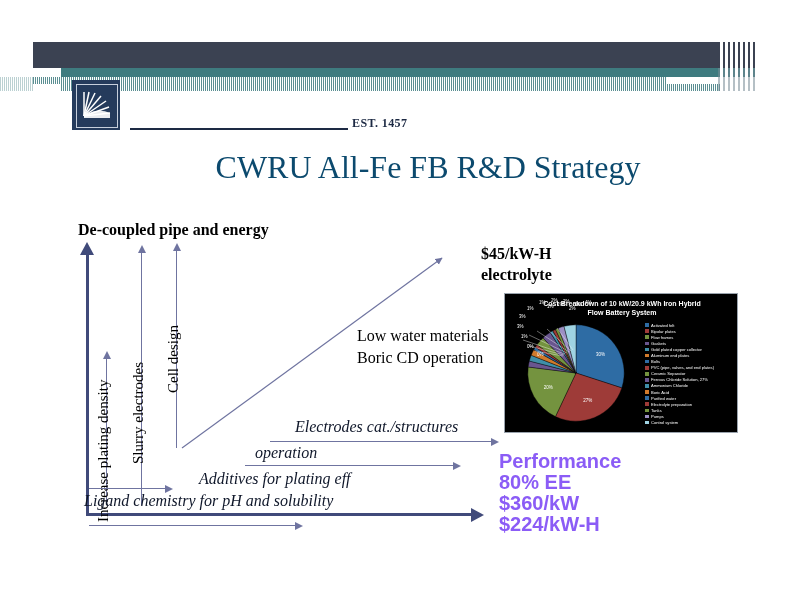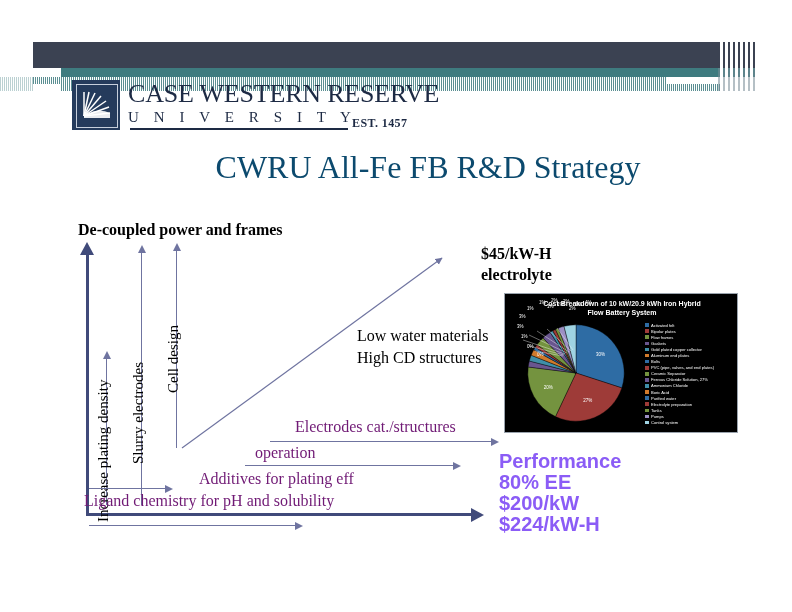--- a/index.html
+++ b/index.html
@@ -146,21 +146,21 @@
     border-top:4px solid transparent;border-bottom:4px solid transparent;
     border-left:8px solid #6f74a0;
   }
   .ha1{left:89px;top:525px;width:207px;}
   .ha2{left:89px;top:488px;width:77px;}
   .ha3{left:245px;top:465px;width:209px;}
   .ha4{left:270px;top:441px;width:222px;}
 
   .h-label{
     position:absolute;font-family:"Liberation Serif",serif;font-size:16px;
-    color:#701a75;white-space:nowrap;
+    color:#0f172a;white-space:nowrap;font-style:italic;
   }
   .hl1{left:84px;top:492px;}
   .hl2{left:199px;top:470px;}
   .hl3{left:255px;top:444px;}
   .hl4{left:295px;top:418px;}
 
   
   .diag{position:absolute;left:180px;top:250px;width:270px;height:200px;}
 
   .mid-text{
@@ -231,30 +231,26 @@
         <line x1="12" y1="36" x2="17" y2="12"></line>
         <line x1="12" y1="36" x2="23" y2="13"></line>
         <line x1="12" y1="36" x2="29" y2="16"></line>
         <line x1="12" y1="36" x2="34" y2="21"></line>
         <line x1="12" y1="36" x2="37" y2="27"></line>
         <line x1="12" y1="36" x2="38" y2="33"></line>
       </g>
       <path d="M12 36 A 26 26 0 0 1 38 33 L 38 38 L 12 38 Z" fill="#ffffff" opacity="0.9"></path>
     </svg>
   </div>
-  <div class="logo-name">
-    <div class="logo-l1">CASE WESTERN RESERVE</div>
-    <div class="logo-l2">U N I V E R S I T Y</div>
-  </div>
   <div class="logo-rule"></div>
   <div class="logo-est">EST. 1457</div>
 
   <div class="slide-title">CWRU All-Fe FB R&amp;D Strategy</div>
 
-  <div class="dg-head">De-coupled power and frames</div>
+  <div class="dg-head">De-coupled pipe and energy</div>
 
   <div class="axis-v"></div>
   <div class="axis-v-head"></div>
   <div class="axis-h"></div>
   <div class="axis-h-head"></div>
 
   <div class="v-arrow va1"></div>
   <div class="v-arrow va2"></div>
   <div class="v-arrow va3"></div>
 
@@ -276,32 +272,32 @@
     <defs>
       <marker id="dhead" markerWidth="7" markerHeight="7" refX="5.5" refY="3" orient="auto">
         <path d="M0,0 L6,3 L0,6 z" fill="#6f74a0"></path>
       </marker>
     </defs>
     <line x1="2" y1="198" x2="262" y2="8" stroke="#6f74a0" stroke-width="1.2" marker-end="url(#dhead)"></line>
   </svg>
 
   <div class="mid-text">
     <div>Low water materials</div>
-    <div>High CD structures</div>
+    <div>Boric CD operation</div>
   </div>
 
   <div class="rt-top">
     <div>$45/kW-H</div>
     <div>electrolyte</div>
   </div>
 
   <div class="rt-bottom">
     <div>Performance</div>
     <div>80% EE</div>
-    <div>$200/kW</div>
+    <div>$360/kW</div>
     <div>$224/kW-H</div>
   </div>
 
   <div class="chart">
     <div class="chart-title">
       <div>Cost Breakdown of 10 kW/20.9 kWh Iron Hybrid</div>
       <div>Flow Battery System</div>
     </div>
 
     <div class="pie-wrap">

